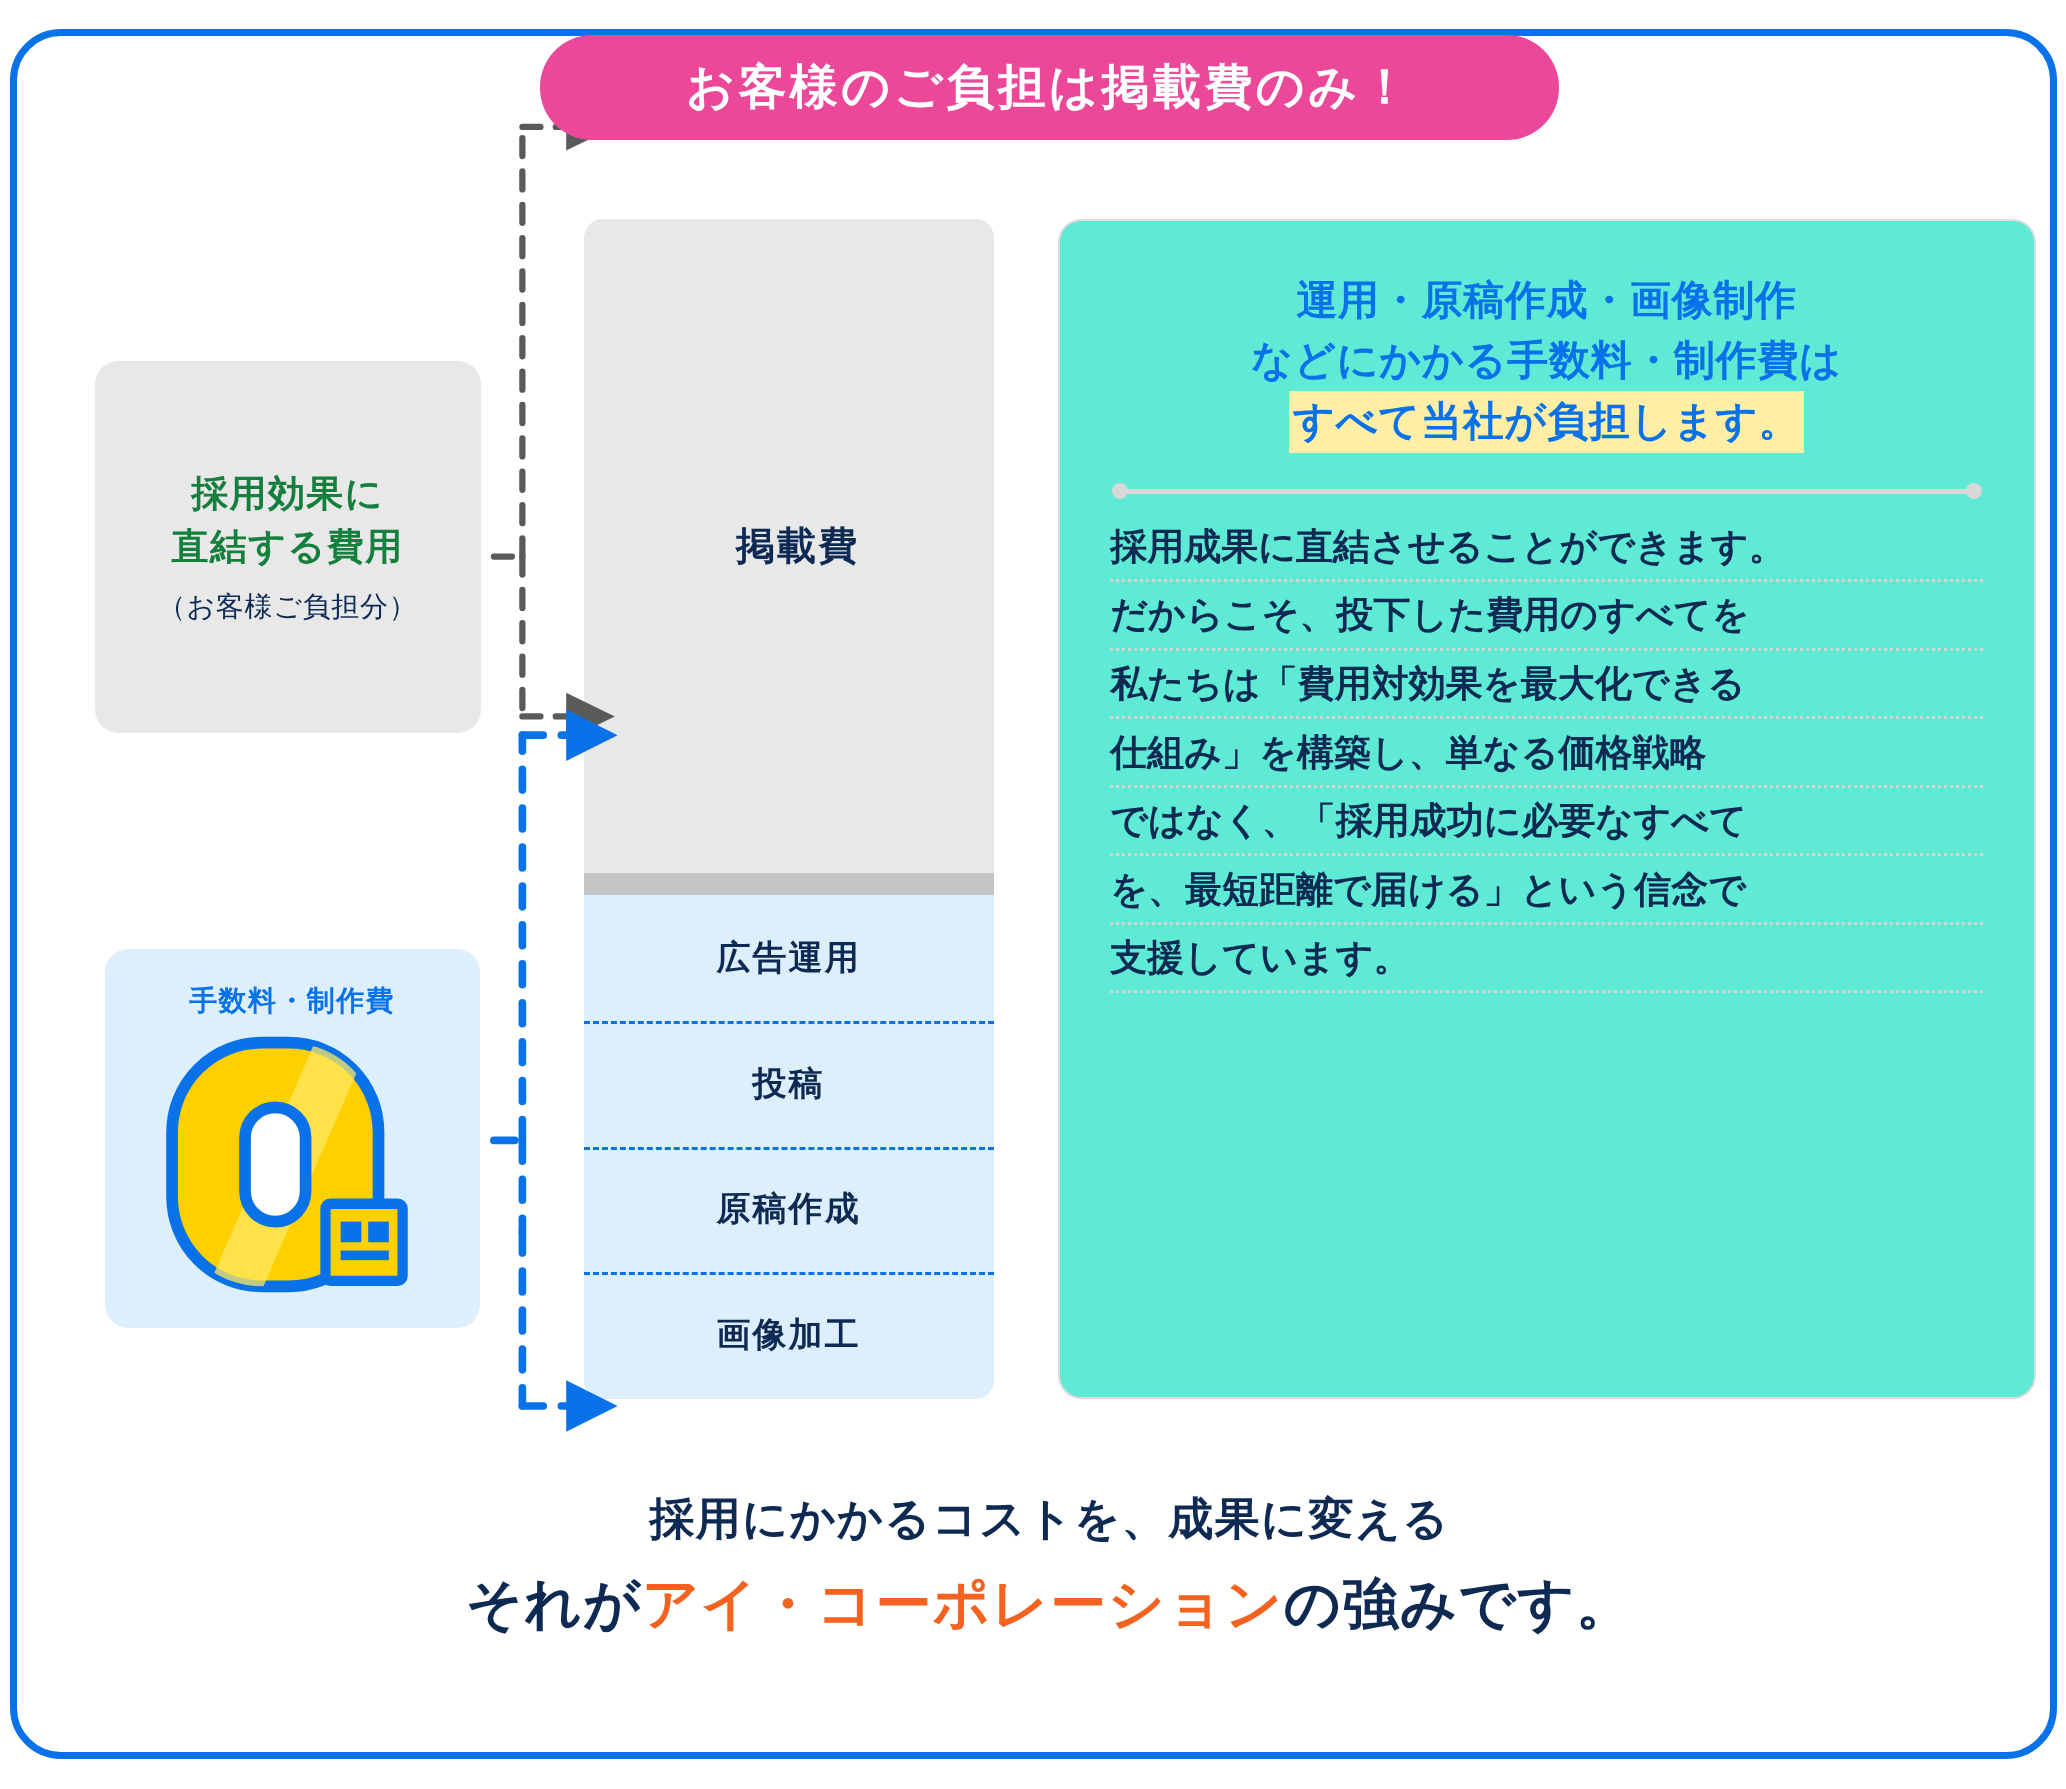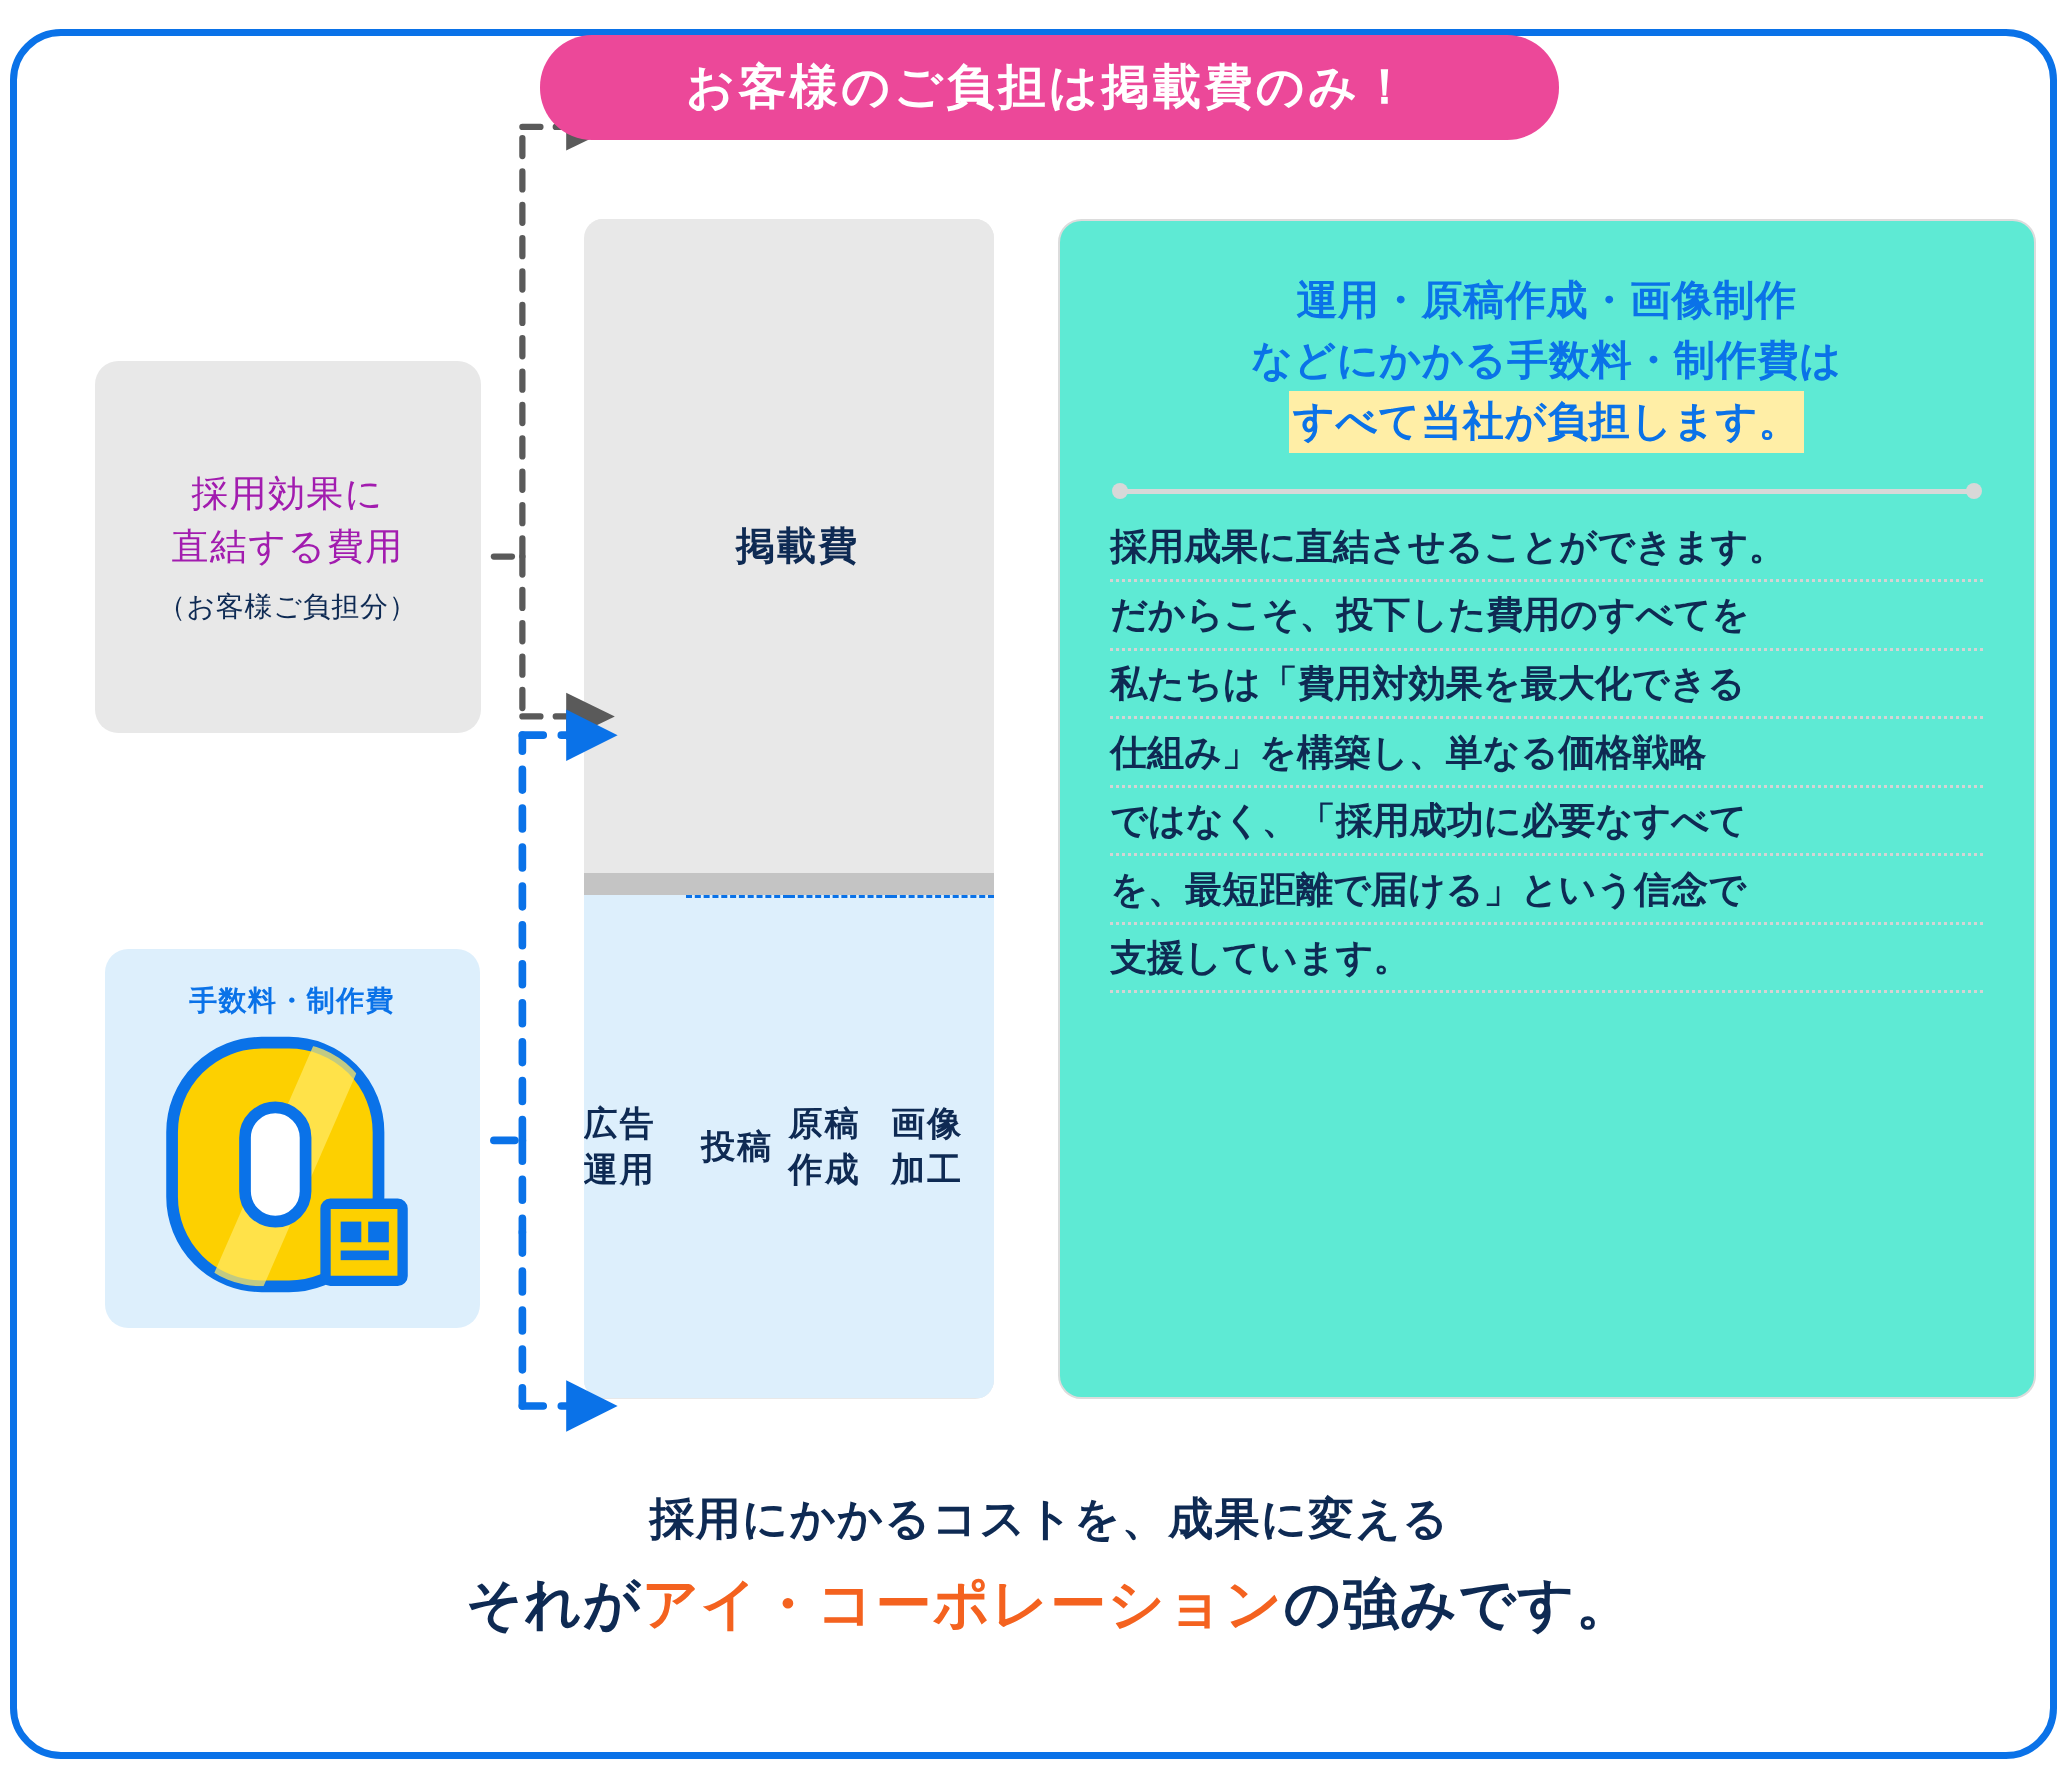--- a/index.html
+++ b/index.html
@@ -53,23 +53,23 @@
     width: 386px;
     height: 372px;
     background: #e8e8e8;
     border-radius: 23.4px;
     display: flex;
     flex-direction: column;
     align-items: center;
     justify-content: center;
   }
   .gray-label-line {
-    color: #a21caf;
+    color: #15803d;
     font-size: 37px;
-    font-weight: 400;
+    font-weight: 700;
     line-height: 1.42;
     letter-spacing: 1.4px;
     white-space: nowrap;
   }
   .gray-label-sub {
     color: #0e2a53;
     font-size: 28px;
     font-weight: 400;
     margin-top: 15px;
     letter-spacing: 0.7px;
@@ -140,21 +140,21 @@
     background: #c4c4c4;
   }
   .stack-bottom {
     position: absolute;
     left: 0;
     top: 676px;
     width: 100%;
     height: 503px;
     background: #ddeffc;
     display: flex;
-    flex-direction: row;
+    flex-direction: column;
   }
   .stack-item {
     flex: 1;
     display: flex;
     align-items: center;
     justify-content: center;
     position: relative;
   }
   .stack-item + .stack-item::before {
     content: "";

